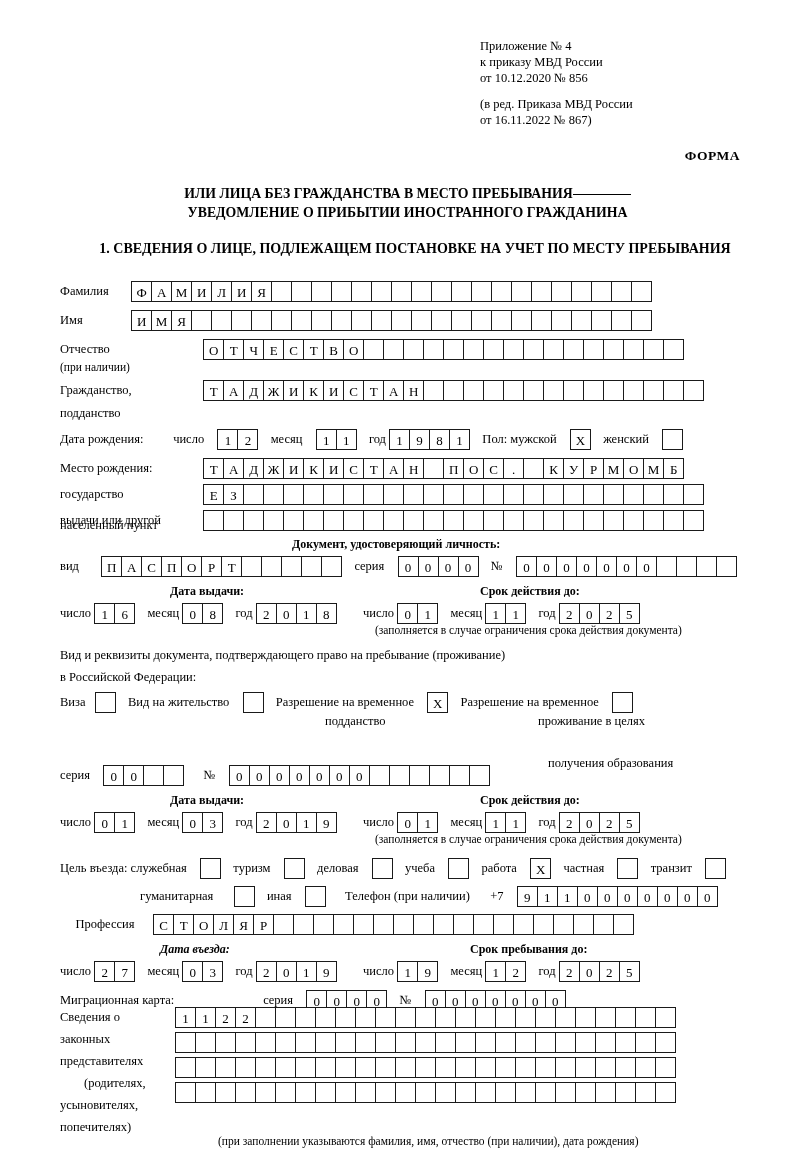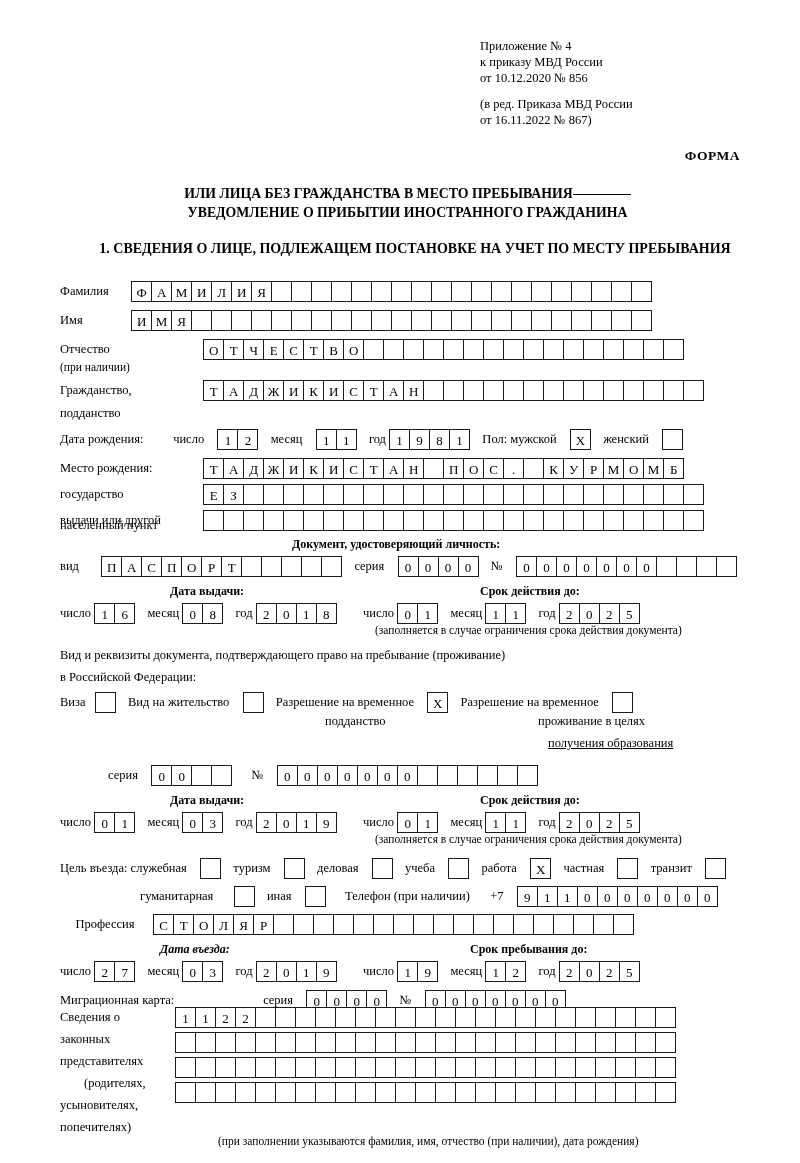--- a/index.html
+++ b/index.html
@@ -233,23 +233,23 @@
     <span class="lbl">Разрешение на временное</span>
     <span class="gap"></span>
     <span class="boxes" id="sd-temp"><span class="bx">Х</span></span>
     <span class="gap"></span>
     <span class="lbl">Разрешение на временное</span>
     <span class="gap"></span>
     <span class="boxes" id="sd-edu"><span class="bx"></span></span>
   </div>
   <div class="row" style="top:714px; left:325px;">подданство</div>
   <div class="row" style="top:714px; left:538px;">проживание в целях</div>
-  <div class="row" style="top:736px; left:548px;text-decoration:underline;">получения образования</div>
-
-  <div class="row" style="top:765px; left:60px;margin-left:48px;">
+  <div class="row" style="top:756px; left:548px;">получения образования</div>
+
+  <div class="row" style="top:765px; left:60px;">
     <span class="lbl">серия</span>
     <span class="gap"></span>
     <span class="boxes" id="sd-series"><span class="bx">0</span><span class="bx">0</span><span class="bx"></span><span class="bx"></span></span>
     <span class="gap"></span><span class="gap"></span>
     <span class="lbl">№</span>
     <span class="gap"></span>
     <span class="boxes" id="sd-number"><span class="bx">0</span><span class="bx">0</span><span class="bx">0</span><span class="bx">0</span><span class="bx">0</span><span class="bx">0</span><span class="bx">0</span><span class="bx"></span><span class="bx"></span><span class="bx"></span><span class="bx"></span><span class="bx"></span><span class="bx"></span></span>
   </div>
 
   <div class="row" style="top:793px; left:170px; font-weight:bold; font-size:12px;">Дата выдачи:</div>

